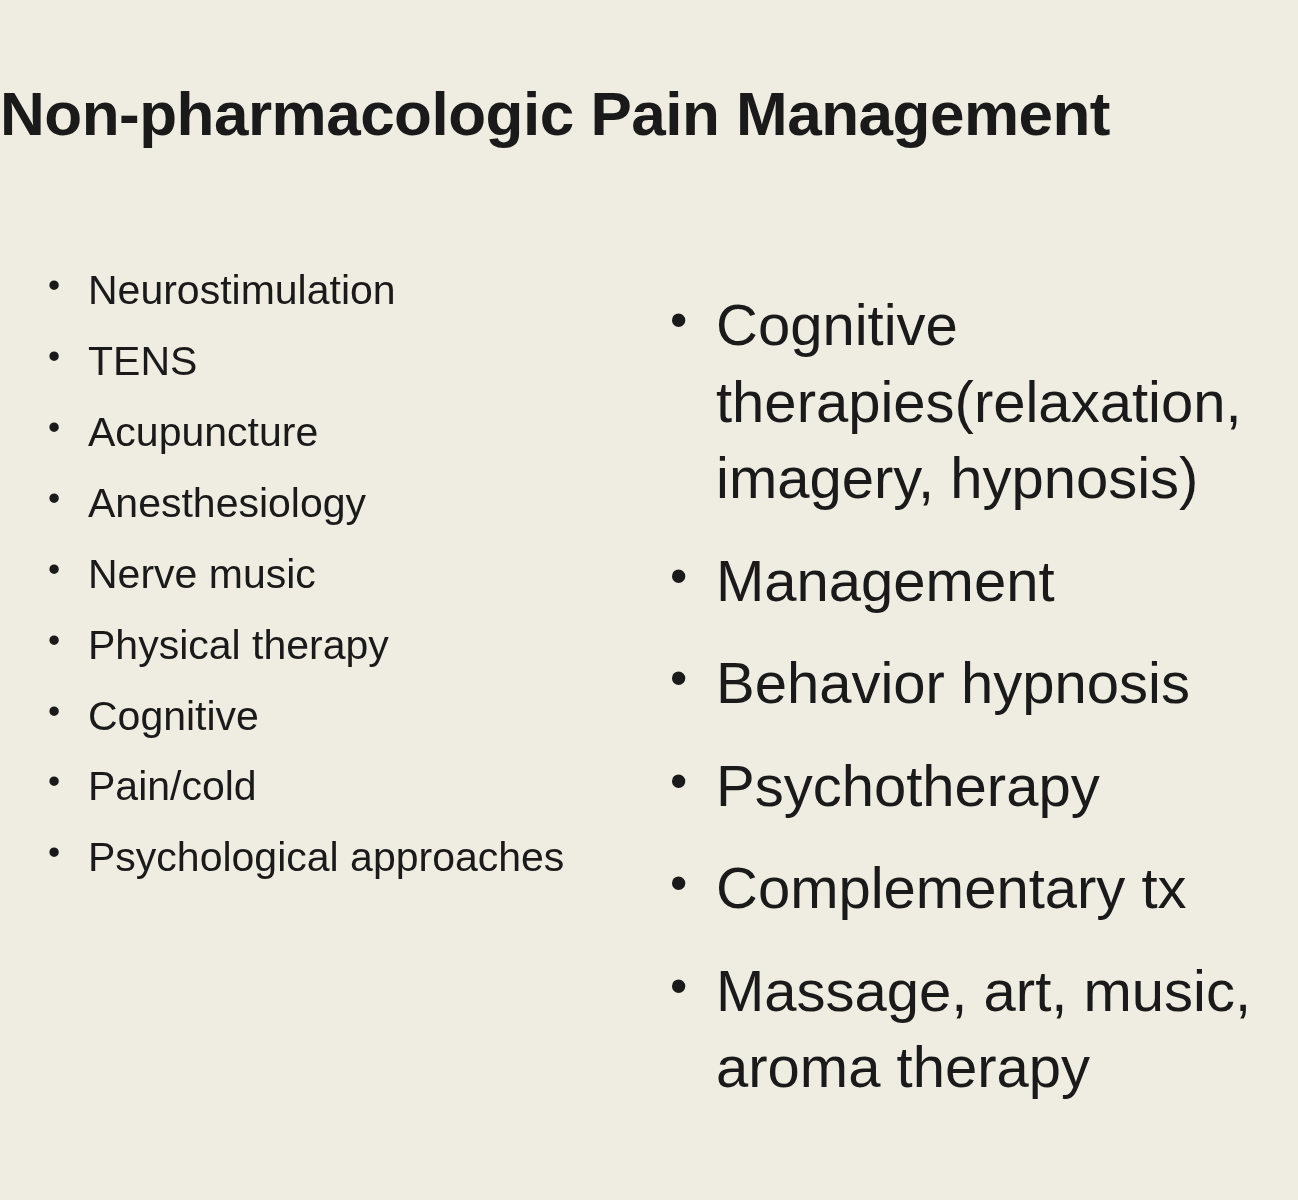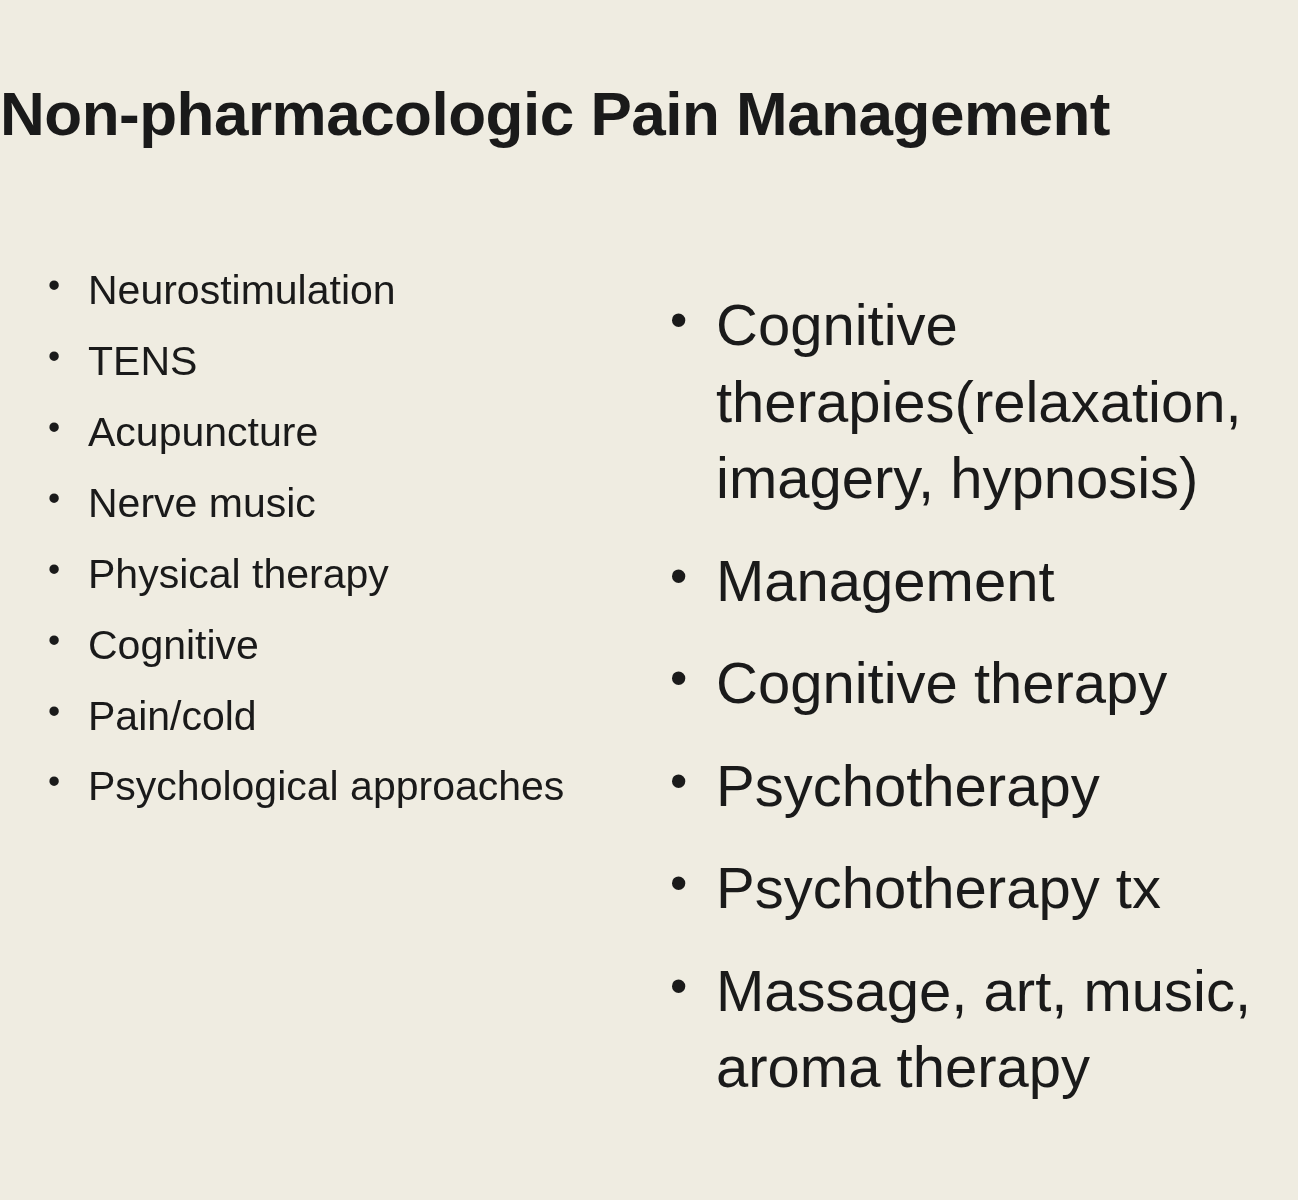--- a/index.html
+++ b/index.html
@@ -96,33 +96,34 @@
 
   <div class="slide-title">Non-pharmacologic Pain Management</div>
 
   <div class="columns">
 
     <div class="col col-left">
       <ul class="bullets">
         <li>Neurostimulation</li>
         <li>TENS</li>
         <li>Acupuncture</li>
+        <li>Anesthesiology</li>
         <li>Nerve music</li>
         <li>Physical therapy</li>
         <li>Cognitive</li>
         <li>Pain/cold</li>
         <li>Psychological approaches</li>
       </ul>
     </div>
 
     <div class="col col-right">
       <ul class="bullets">
         <li>Cognitive therapies(relaxation, imagery, hypnosis)</li>
         <li>Management</li>
-        <li>Cognitive therapy</li>
+        <li>Behavior hypnosis</li>
         <li>Psychotherapy</li>
-        <li>Psychotherapy tx</li>
+        <li>Complementary tx</li>
         <li>Massage, art, music, aroma therapy</li>
       </ul>
     </div>
 
   </div>
 </div>
 
 </body></html>

